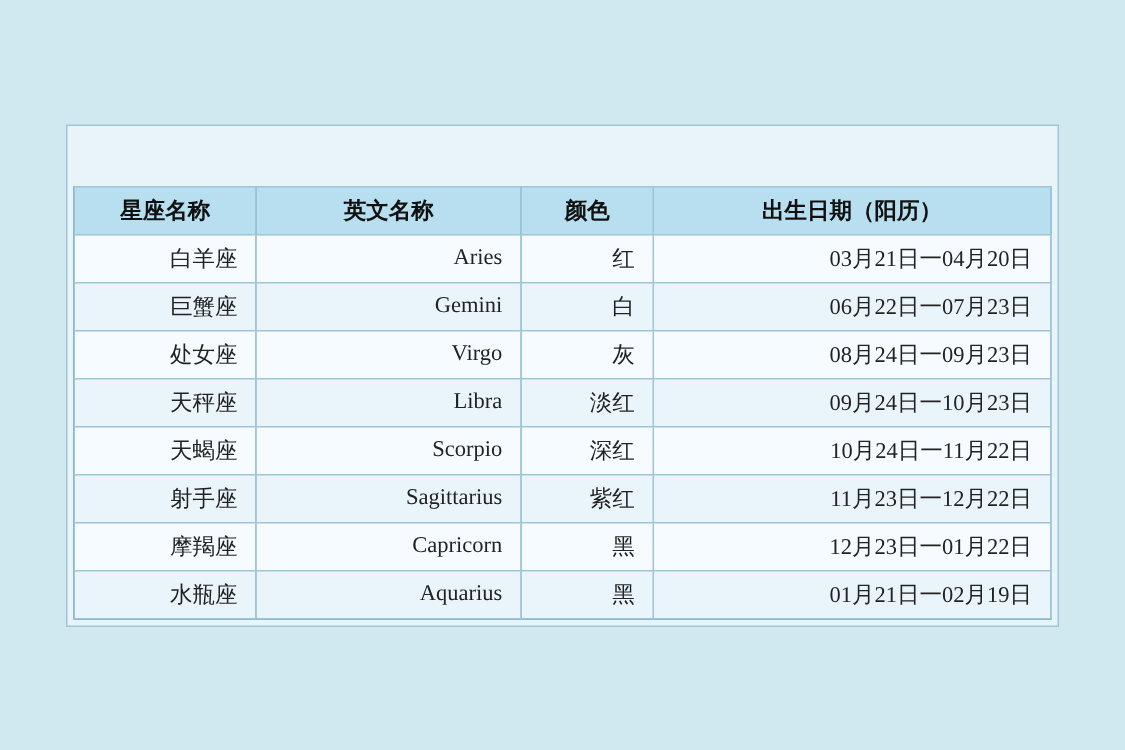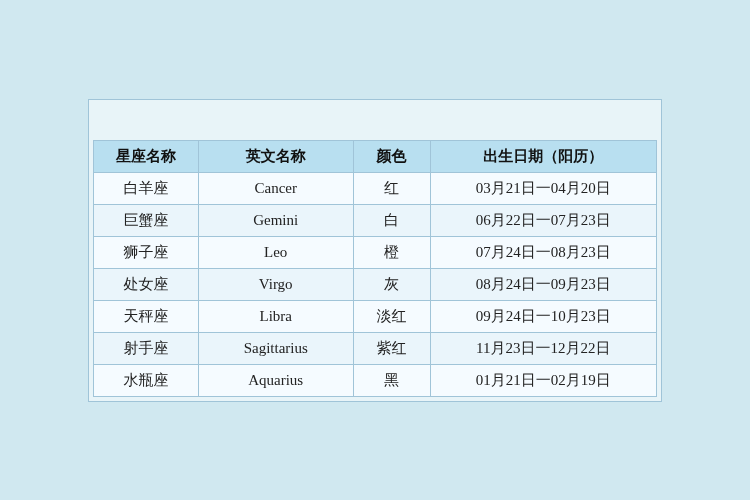--- a/index.html
+++ b/index.html
@@ -19,21 +19,21 @@
     }
 
     .table-container {
       background-color: #e8f4f8;
       border: 1px solid #a0c4d8;
       padding: 4px;
     }
 
     table {
       border-collapse: collapse;
-      width: 564px;
+      width: 652px;
       background-color: #0369a1;
       margin-top: 36px;
     }
 
     th, td {
       border: 1px solid #a0c4d8;
       padding: 6px 12px;
       text-align: center;
       font-size: 15px;
       color: #222;
@@ -49,20 +49,21 @@
     tbody tr:nth-child(odd) {
       background-color: #f5fbff;
     }
 
     tbody tr:nth-child(even) {
       background-color: #eaf5fb;
     }
 
     tbody tr td {
       font-size: 15px;
+      text-align: right;
     }
 
     .col-zh { width: 110px; }
     .col-en { width: 160px; }
     .col-color { width: 80px; }
     .col-date { width: 240px; }
   </style>
 </head>
 <body>
 
@@ -72,53 +73,59 @@
       <tr>
         <th class="col-zh">星座名称</th>
         <th class="col-en">英文名称</th>
         <th class="col-color">颜色</th>
         <th class="col-date">出生日期（阳历）</th>
       </tr>
     </thead>
     <tbody id="table-body">
     <tr>
           <td>白羊座</td>
-          <td>Cancer</td>
+          <td>Aries</td>
           <td>红</td>
           <td>03月21日一04月20日</td>
         </tr>
         <tr>
           <td>巨蟹座</td>
           <td>Gemini</td>
           <td>白</td>
           <td>06月22日一07月23日</td>
-        </tr>
-        <tr>
-          <td>狮子座</td>
-          <td>Leo</td>
-          <td>橙</td>
-          <td>07月24日一08月23日</td>
         </tr>
         <tr>
           <td>处女座</td>
           <td>Virgo</td>
           <td>灰</td>
           <td>08月24日一09月23日</td>
         </tr>
         <tr>
           <td>天秤座</td>
           <td>Libra</td>
           <td>淡红</td>
           <td>09月24日一10月23日</td>
         </tr>
         <tr>
+          <td>天蝎座</td>
+          <td>Scorpio</td>
+          <td>深红</td>
+          <td>10月24日一11月22日</td>
+        </tr>
+        <tr>
           <td>射手座</td>
           <td>Sagittarius</td>
           <td>紫红</td>
           <td>11月23日一12月22日</td>
+        </tr>
+        <tr>
+          <td>摩羯座</td>
+          <td>Capricorn</td>
+          <td>黑</td>
+          <td>12月23日一01月22日</td>
         </tr>
         <tr>
           <td>水瓶座</td>
           <td>Aquarius</td>
           <td>黑</td>
           <td>01月21日一02月19日</td>
         </tr>
       </tbody>
   </table>
 </div>

